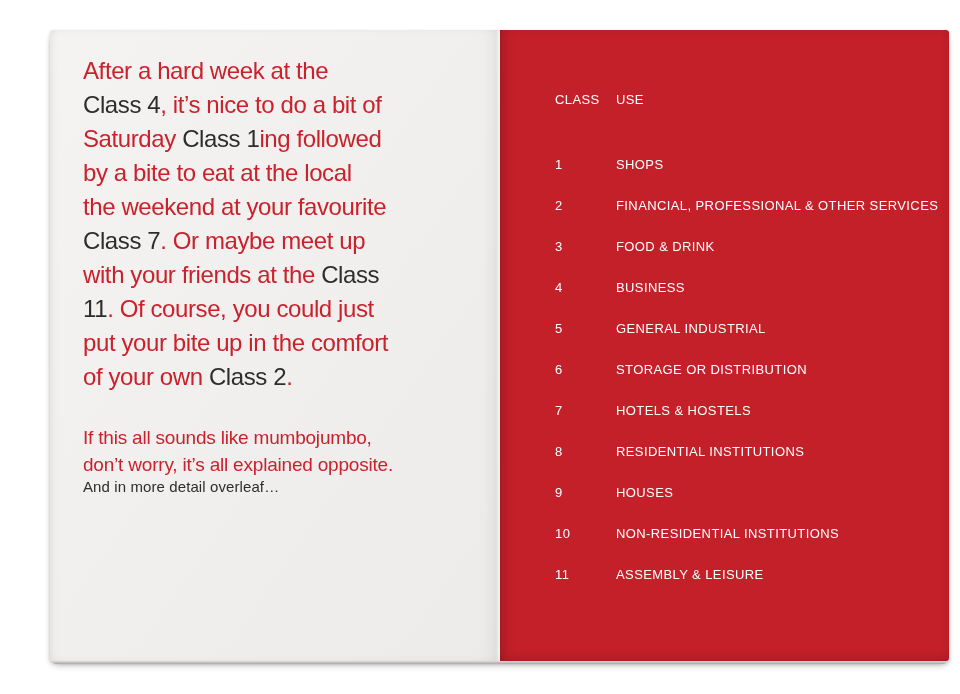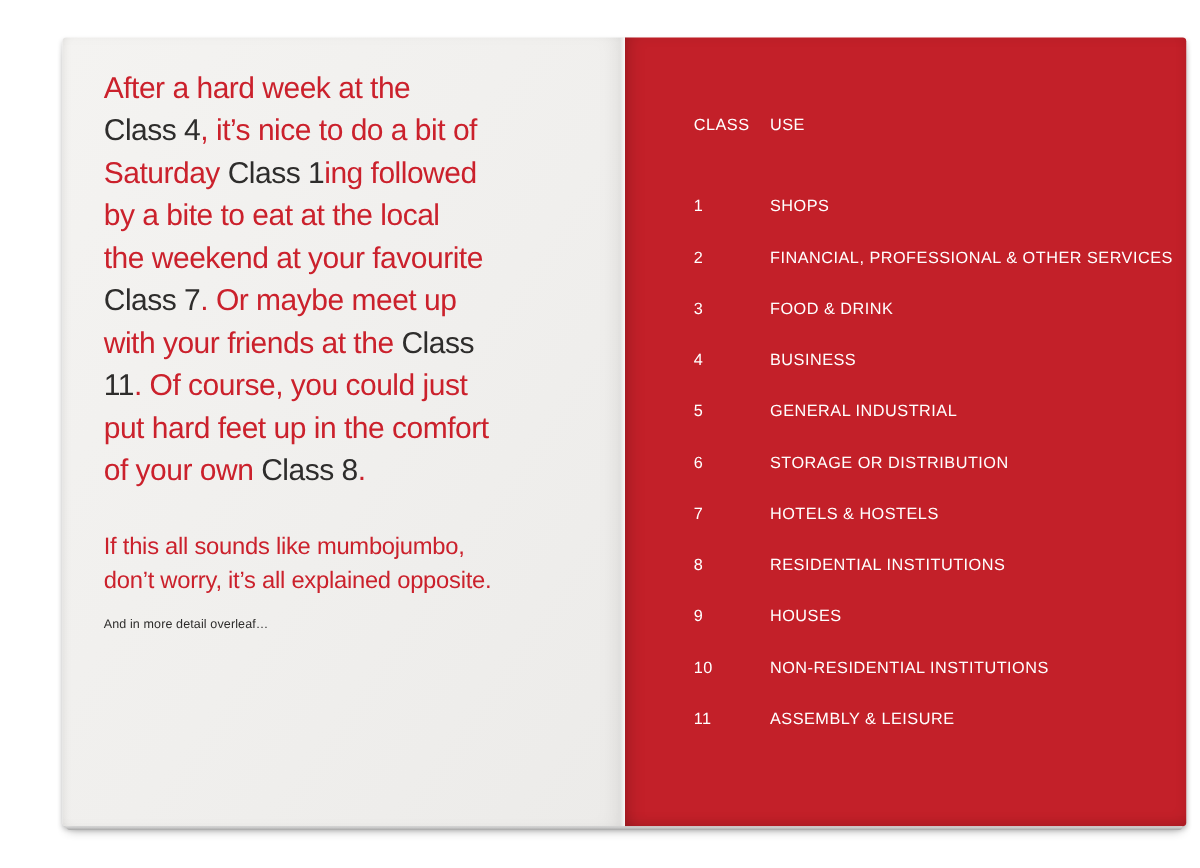--- a/index.html
+++ b/index.html
@@ -72,22 +72,22 @@
   .subtext {
     margin-top: 30px;
     font-size: 19px;
     line-height: 27px;
     letter-spacing: -0.2px;
     color: var(--text-red, #cb212c);
     font-weight: 500;
     white-space: nowrap;
   }
   .footnote {
-    margin-top: 16px;
-    font-size: 10px;
+    margin-top: 0;
+    font-size: 15px;
     color: var(--text-dark, #2e2d2c);
     letter-spacing: 0.1px;
   }
 
   
   .table-header, .row {
     display: flex;
     color: #ffffff;
     font-size: 13px;
     letter-spacing: 0.4px;
@@ -106,22 +106,22 @@
   <div class="page page-left">
     <div id="paragraph" class="paragraph">
         <div class="pline"><span class="red">After a hard week at the</span></div>
         <div class="pline"><span class="dark">Class 4</span><span class="red">, it’s nice to do a bit of</span></div>
         <div class="pline"><span class="red">Saturday </span><span class="dark">Class 1</span><span class="red">ing followed</span></div>
         <div class="pline"><span class="red">by a bite to eat at the local</span></div>
         <div class="pline"><span class="red">the weekend at your favourite</span></div>
         <div class="pline"><span class="dark">Class 7</span><span class="red">. Or maybe meet up</span></div>
         <div class="pline"><span class="red">with your friends at the </span><span class="dark">Class</span></div>
         <div class="pline"><span class="dark">11</span><span class="red">. Of course, you could just</span></div>
-        <div class="pline"><span class="red">put hard feet up in the comfort</span></div>
-        <div class="pline"><span class="red">of your own </span><span class="dark">Class 8</span><span class="red">.</span></div>
+        <div class="pline"><span class="red">put your bite up in the comfort</span></div>
+        <div class="pline"><span class="red">of your own </span><span class="dark">Class 2</span><span class="red">.</span></div>
       </div>
     <div id="subtext" class="subtext">
         <div class="sline">If this all sounds like mumbojumbo,</div>
         <div class="sline">don’t worry, it’s all explained opposite.</div>
       </div>
     <div class="footnote">And in more detail overleaf…</div>
   </div>
   <div class="page page-right">
     <div class="table-header">
       <span class="cell-class">CLASS</span>

